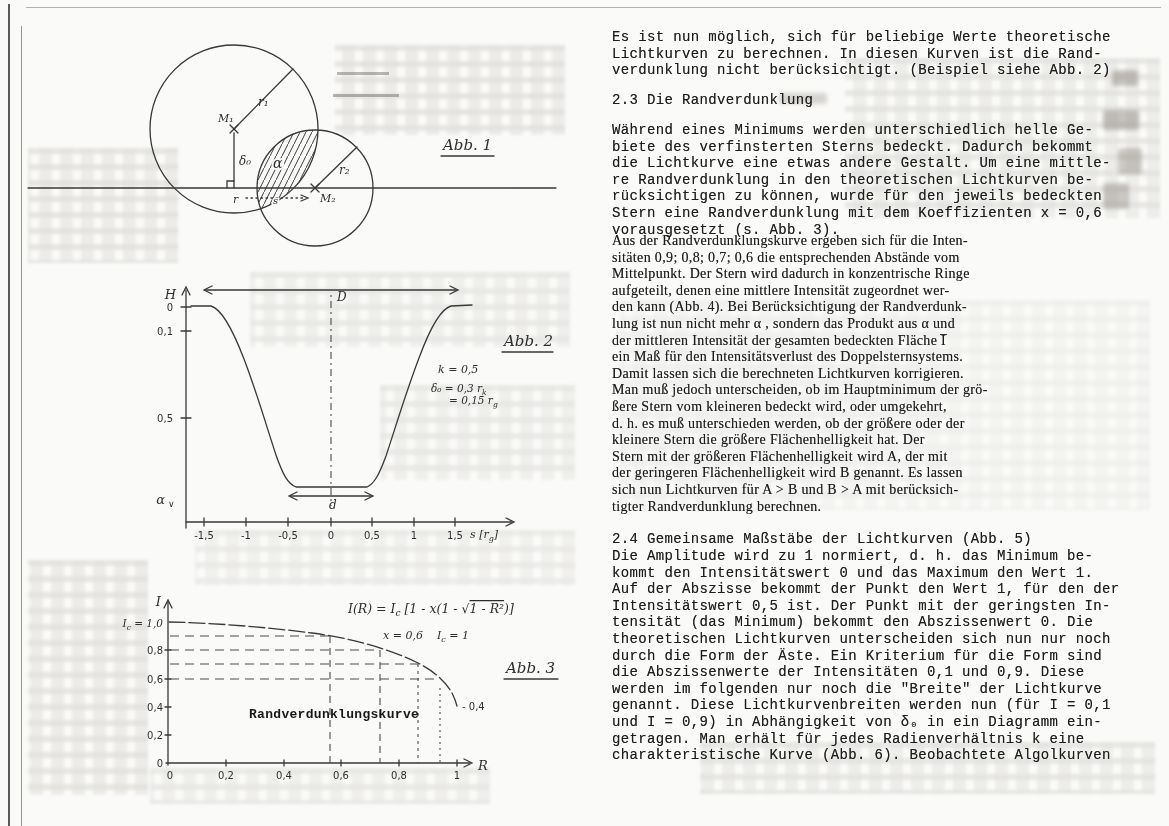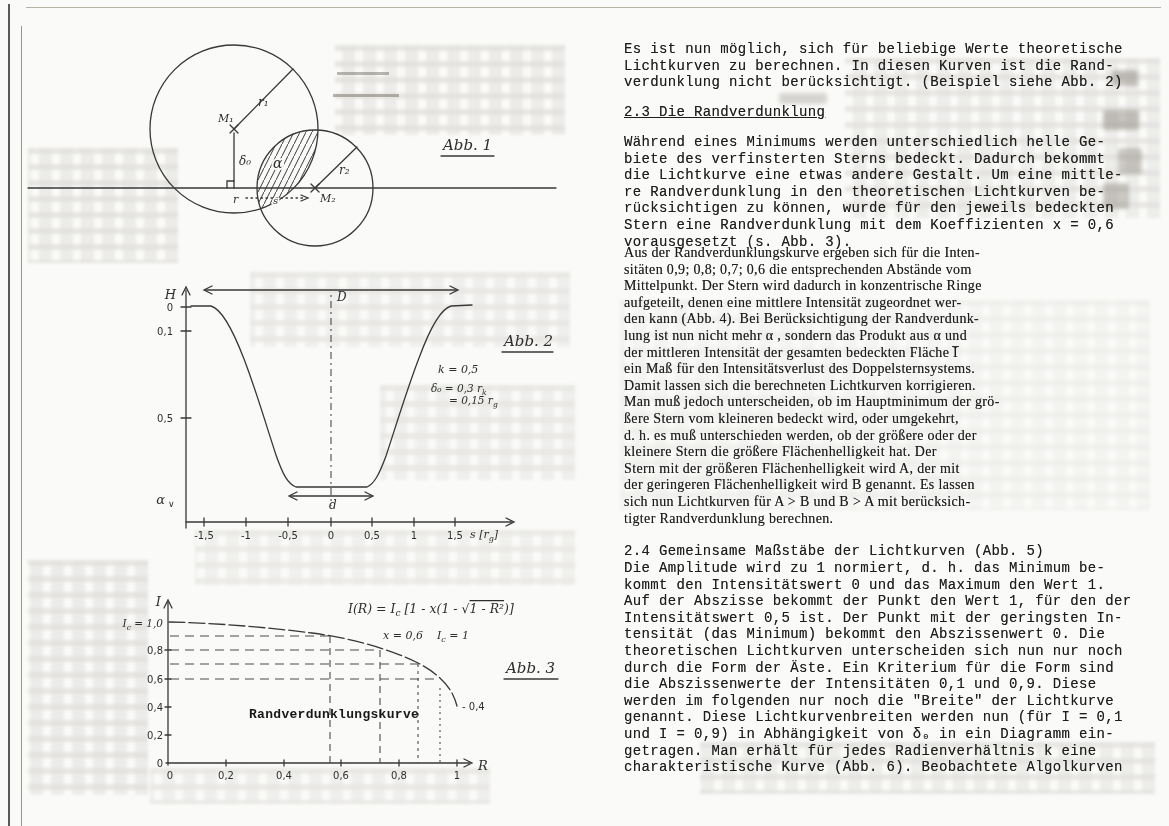--- a/index.html
+++ b/index.html
@@ -17,21 +17,21 @@
       repeating-linear-gradient(180deg, #6b6257 0 6px, transparent 6px 16px);
     filter:blur(1.5px);
     opacity:.13;
     transform:scaleX(-1);
   }
   .blob{position:absolute;background:#857f75;filter:blur(2px);border-radius:3px;pointer-events:none;}
   .stroke-mark{position:absolute;background:#6a645c;filter:blur(.7px);pointer-events:none;}
 
   
   .typed{
-    position:absolute;margin:12px;
+    position:absolute;margin:0;
     font-family:"Liberation Mono","DejaVu Sans Mono",monospace;
     font-size:14px;line-height:16.6px;letter-spacing:.35px;
     color:#1d1d1d;white-space:pre-wrap;
     text-shadow:0 0 .4px rgba(20,20,20,.55);
   }
   .rightpage{position:absolute;left:612px;top:0;width:540px;height:826px;}
 
   
   .hw{font-family:"DejaVu Serif",serif;font-style:italic;fill:#2e2e2e;}
   .num{font-family:"DejaVu Sans",sans-serif;fill:#2e2e2e;}
@@ -237,21 +237,21 @@
     <text class="typedsvg" x="249" y="718" font-size="13" letter-spacing="0.3">Randverdunklungskurve</text>
     <text class="hw" x="506" y="673" font-size="15">Abb. 3</text>
     <line class="ink" x1="504" y1="679" x2="558" y2="679" stroke-width="1.1"></line>
   </g>
 </svg>
 
 <div class="rightpage">
   <p class="typed" style="left:0;top:29px;">Es ist nun möglich, sich für beliebige Werte theoretische
 Lichtkurven zu berechnen. In diesen Kurven ist die Rand-
 verdunklung nicht berücksichtigt. (Beispiel siehe Abb. 2)</p>
-  <p class="typed" style="left:0;top:92px;text-decoration:underline;">2.3 Die Randverdunklung</p>
+  <p class="typed" style="left:0;top:92px;">2.3 Die Randverdunklung</p>
   <p class="typed" style="left:0;top:122px;">Während eines Minimums werden unterschiedlich helle Ge-
 biete des verfinsterten Sterns bedeckt. Dadurch bekommt
 die Lichtkurve eine etwas andere Gestalt. Um eine mittle-
 re Randverdunklung in den theoretischen Lichtkurven be-
 rücksichtigen zu können, wurde für den jeweils bedeckten
 Stern eine Randverdunklung mit dem Koeffizienten x = 0,6
 vorausgesetzt (s. Abb. 3).</p>
   <p class="typed" style="left:0;top:233px;font-family:Liberation Serif, serif;">Aus der Randverdunklungskurve ergeben sich für die Inten-
 sitäten 0,9; 0,8; 0,7; 0,6 die entsprechenden Abstände vom
 Mittelpunkt. Der Stern wird dadurch in konzentrische Ringe

